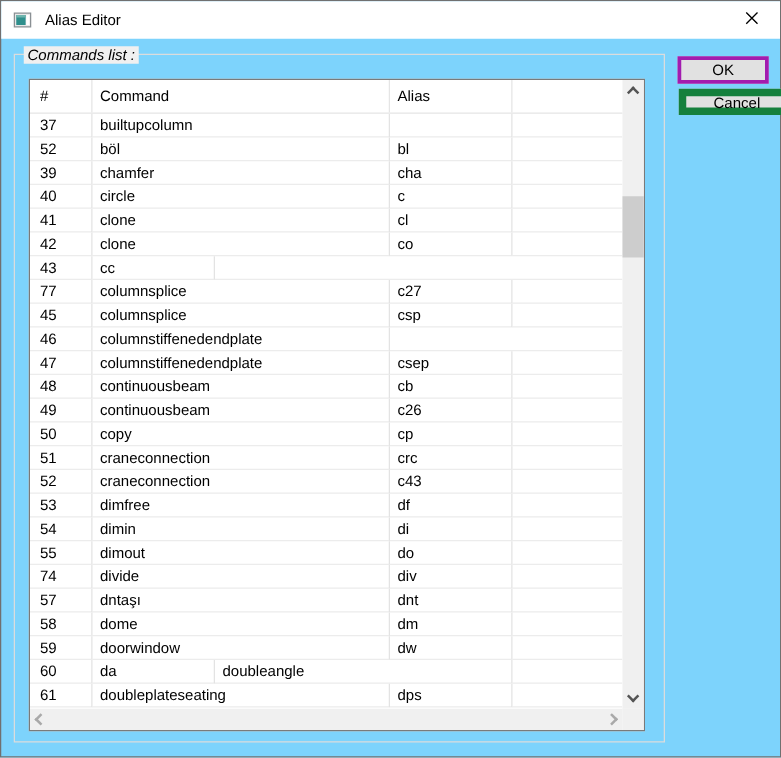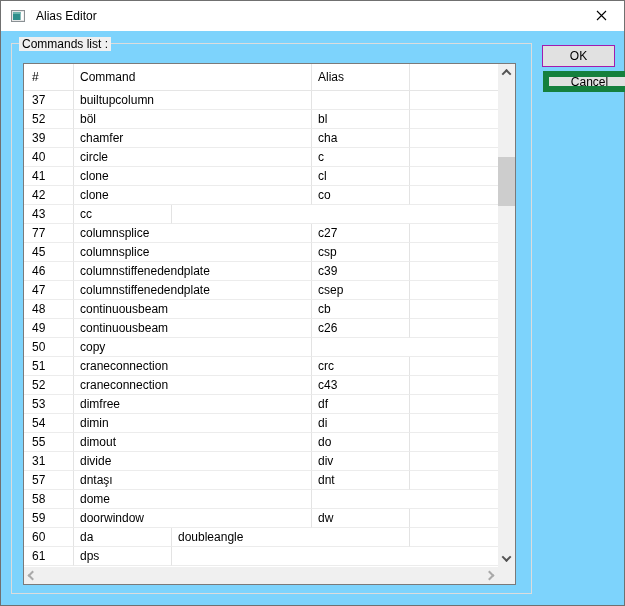--- a/index.html
+++ b/index.html
@@ -8,21 +8,21 @@
     border:1px solid #707070;background:#7dd3fc;}
   .titlebar{position:absolute;left:0;top:0;width:623px;height:30px;background:#ffffff;}
   .app-icon{position:absolute;left:9px;top:7px;width:16px;height:16px;}
   .title-text{position:absolute;left:35px;top:0;height:30px;line-height:30px;
     font-size:12px;color:#000;}
   .close-btn{position:absolute;right:0;top:0;width:45px;height:29px;
     display:flex;align-items:center;justify-content:center;cursor:default;}
   .groupbox{position:absolute;left:10px;top:42px;width:519px;height:549px;
     border:1px solid #dcdcdc;}
   .group-label{position:absolute;left:7px;top:-7px;background:#f0f0f0;
-    padding:0 3px;font-size:12px;color:#000;}
+    padding:0 3px;font-size:12px;color:#000;font-style:italic;}
   .listview{position:absolute;left:22px;top:62px;width:491px;height:520px;
     border:1px solid #7a7a7a;background:#ffffff;}
   .lv-header{position:absolute;left:0;top:0;right:17px;height:26px;
     display:flex;background:#ffffff;border-bottom:1px solid #e5e5e5;}
   .hcell{font-size:12px;color:#000;line-height:26px;box-sizing:border-box;
     border-right:1px solid #e5e5e5;overflow:hidden;white-space:nowrap;}
   .lv-body{position:absolute;left:0;top:27px;right:17px;bottom:17px;overflow:hidden;}
   .lv-row{display:flex;height:19px;}
   .cell{font-size:12px;color:#000;line-height:18px;box-sizing:border-box;
     border-right:1px solid #e3e3e3;border-bottom:1px solid #ececec;
@@ -43,21 +43,21 @@
   .corner{position:absolute;right:0;bottom:0;width:17px;height:17px;background:#f0f0f0;}
   .chev{display:block;width:5px;height:5px;border-style:solid;
     border-width:2px 2px 0 0;border-color:#545454;}
   .chev-up{transform:rotate(-45deg) translate(-1px,1px);}
   .chev-down{transform:rotate(135deg) translate(-1px,1px);}
   .chev-left{border-color:#a9a9a9;transform:rotate(-135deg);}
   .chev-right{border-color:#a9a9a9;transform:rotate(45deg);}
   
   .btn{position:absolute;font-size:12px;color:#000;background:#e1e1e1;
     display:flex;align-items:center;justify-content:center;box-sizing:border-box;}
-  .btn-ok{left:541px;top:44px;width:73px;height:22px;border:1px solid #a21caf;}
+  .btn-ok{left:541px;top:44px;width:73px;height:22px;border:3px solid #a21caf;}
   .btn-cancel{left:542px;top:70px;width:93px;height:21px;border:6px solid #15803d;}
 </style>
 </head>
 <body>
 
 <div class="window">
 
   <div class="titlebar">
     <span class="app-icon">
       <svg width="16" height="16" viewBox="0 0 16 16">
@@ -140,21 +140,20 @@
         </div>
         <div class="lv-row">
           <div class="cell c-num">45</div>
           <div class="cell c-cmd">columnsplice</div>
           <div class="cell c-alias">csp</div>
           <div class="cell c-extra"></div>
         </div>
         <div class="lv-row">
           <div class="cell c-num">46</div>
           <div class="cell c-cmd">columnstiffenedendplate</div>
-          <div class="cell c-alias">c39</div>
           <div class="cell c-extra"></div>
         </div>
         <div class="lv-row">
           <div class="cell c-num">47</div>
           <div class="cell c-cmd">columnstiffenedendplate</div>
           <div class="cell c-alias">csep</div>
           <div class="cell c-extra"></div>
         </div>
         <div class="lv-row">
           <div class="cell c-num">48</div>
@@ -164,20 +163,21 @@
         </div>
         <div class="lv-row">
           <div class="cell c-num">49</div>
           <div class="cell c-cmd">continuousbeam</div>
           <div class="cell c-alias">c26</div>
           <div class="cell c-extra"></div>
         </div>
         <div class="lv-row">
           <div class="cell c-num">50</div>
           <div class="cell c-cmd">copy</div>
+          <div class="cell c-alias">cp</div>
           <div class="cell c-extra"></div>
         </div>
         <div class="lv-row">
           <div class="cell c-num">51</div>
           <div class="cell c-cmd">craneconnection</div>
           <div class="cell c-alias">crc</div>
           <div class="cell c-extra"></div>
         </div>
         <div class="lv-row">
           <div class="cell c-num">52</div>
@@ -197,50 +197,52 @@
           <div class="cell c-alias">di</div>
           <div class="cell c-extra"></div>
         </div>
         <div class="lv-row">
           <div class="cell c-num">55</div>
           <div class="cell c-cmd">dimout</div>
           <div class="cell c-alias">do</div>
           <div class="cell c-extra"></div>
         </div>
         <div class="lv-row">
-          <div class="cell c-num">31</div>
+          <div class="cell c-num">74</div>
           <div class="cell c-cmd">divide</div>
           <div class="cell c-alias">div</div>
           <div class="cell c-extra"></div>
         </div>
         <div class="lv-row">
           <div class="cell c-num">57</div>
           <div class="cell c-cmd">dntaşı</div>
           <div class="cell c-alias">dnt</div>
           <div class="cell c-extra"></div>
         </div>
         <div class="lv-row">
           <div class="cell c-num">58</div>
           <div class="cell c-cmd">dome</div>
+          <div class="cell c-alias">dm</div>
           <div class="cell c-extra"></div>
         </div>
         <div class="lv-row">
           <div class="cell c-num">59</div>
           <div class="cell c-cmd">doorwindow</div>
           <div class="cell c-alias">dw</div>
           <div class="cell c-extra"></div>
         </div>
         <div class="lv-row">
           <div class="cell c-num">60</div>
           <div class="cell c-alias">da</div>
           <div class="cell c-cmd">doubleangle</div>
           <div class="cell c-extra"></div>
         </div>
         <div class="lv-row">
           <div class="cell c-num">61</div>
+          <div class="cell c-cmd">doubleplateseating</div>
           <div class="cell c-alias">dps</div>
           <div class="cell c-extra"></div>
         </div>
       </div>
 
     <div class="vscroll">
       <div class="sbtn" style="top:0;">
         <span class="chev chev-up"></span>
       </div>
       <div class="vthumb"></div>

